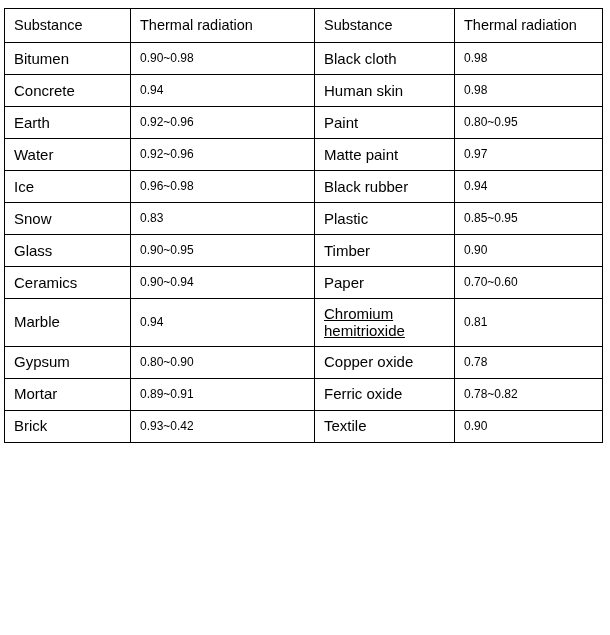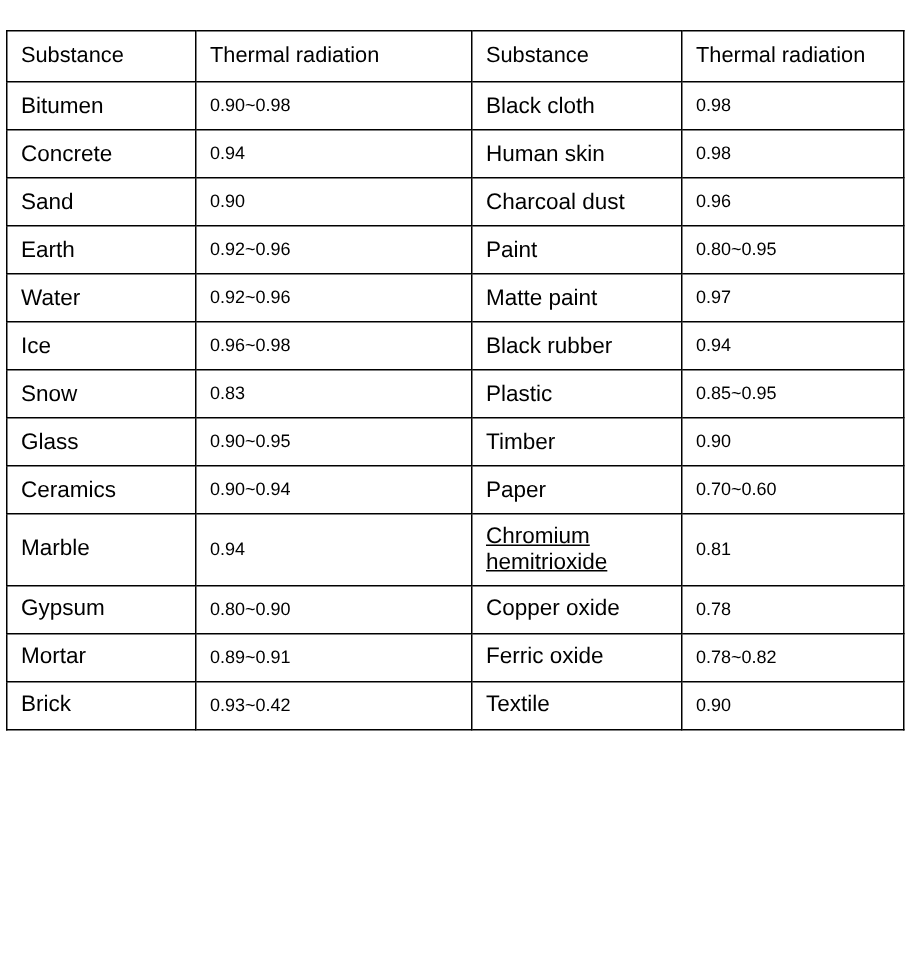--- a/index.html
+++ b/index.html
@@ -11,21 +11,21 @@
     width: 610px;
     height: 635px;
     font-family: "Liberation Sans", sans-serif;
     color: #000000;
   }
   .page {
     width: 610px;
     height: 635px;
     position: relative;
     box-sizing: border-box;
-    padding: 20px 6px 4px 4px;
+    padding: 8px 6px 4px 4px;
   }
   table.emissivity-table {
     border-collapse: collapse;
     table-layout: fixed;
     width: 598px;
     margin: 0;
   }
   table.emissivity-table col.c1 { width: 126px; }
   table.emissivity-table col.c2 { width: 184px; }
   table.emissivity-table col.c3 { width: 140px; }
@@ -82,26 +82,20 @@
         <td>Black cloth</td>
         <td class="value">0.98</td>
       </tr>
       <tr>
         <td>Concrete</td>
         <td class="value">0.94</td>
         <td>Human skin</td>
         <td class="value">0.98</td>
       </tr>
       <tr>
-        <td>Sand</td>
-        <td class="value">0.90</td>
-        <td>Charcoal dust</td>
-        <td class="value">0.96</td>
-      </tr>
-      <tr>
         <td>Earth</td>
         <td class="value">0.92~0.96</td>
         <td>Paint</td>
         <td class="value">0.80~0.95</td>
       </tr>
       <tr>
         <td>Water</td>
         <td class="value">0.92~0.96</td>
         <td>Matte paint</td>
         <td class="value">0.97</td>

